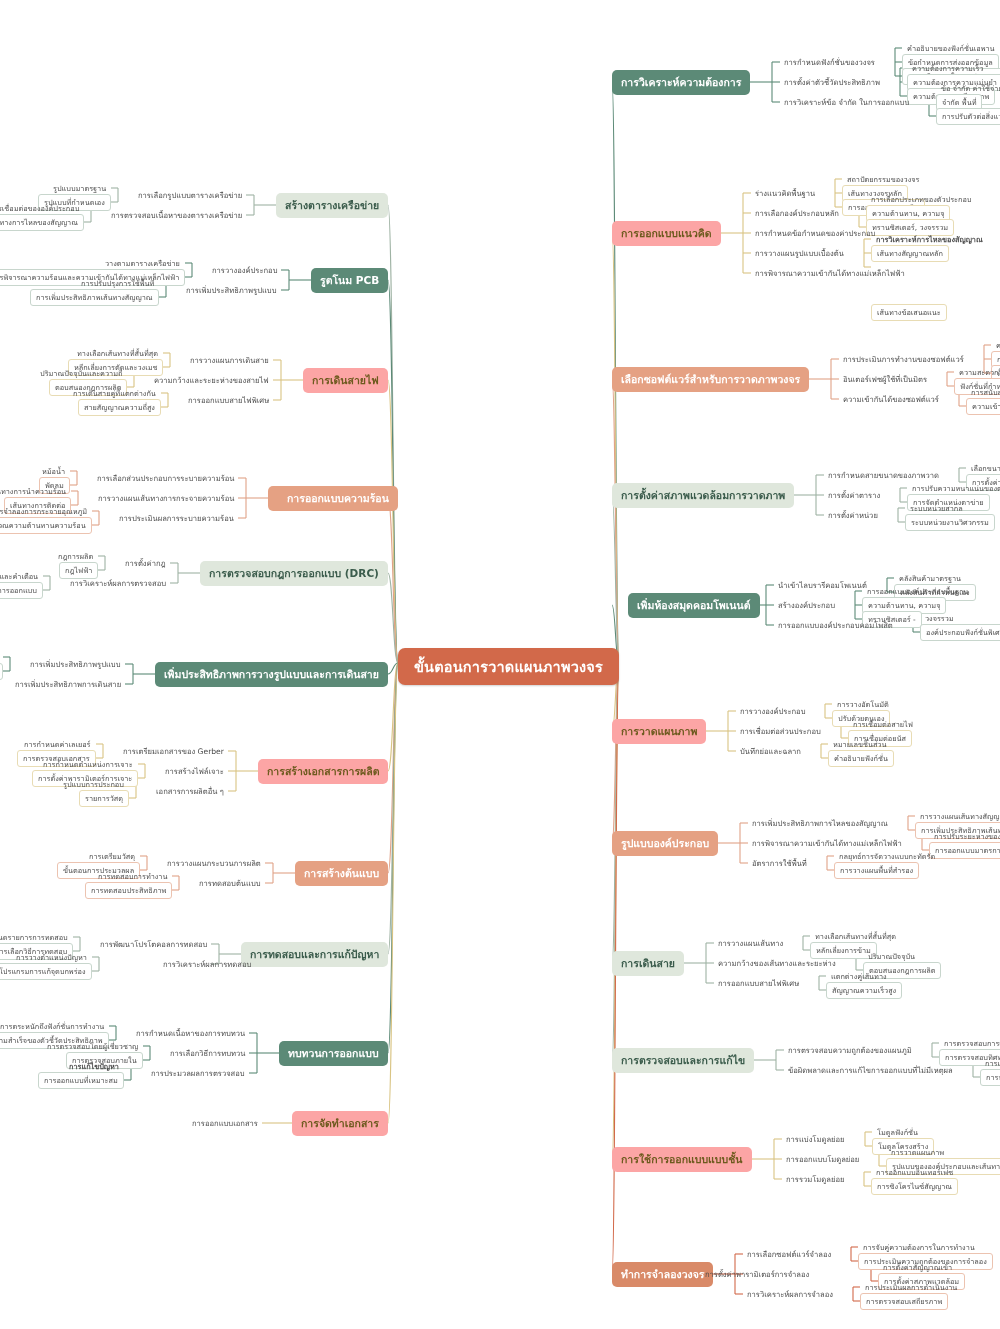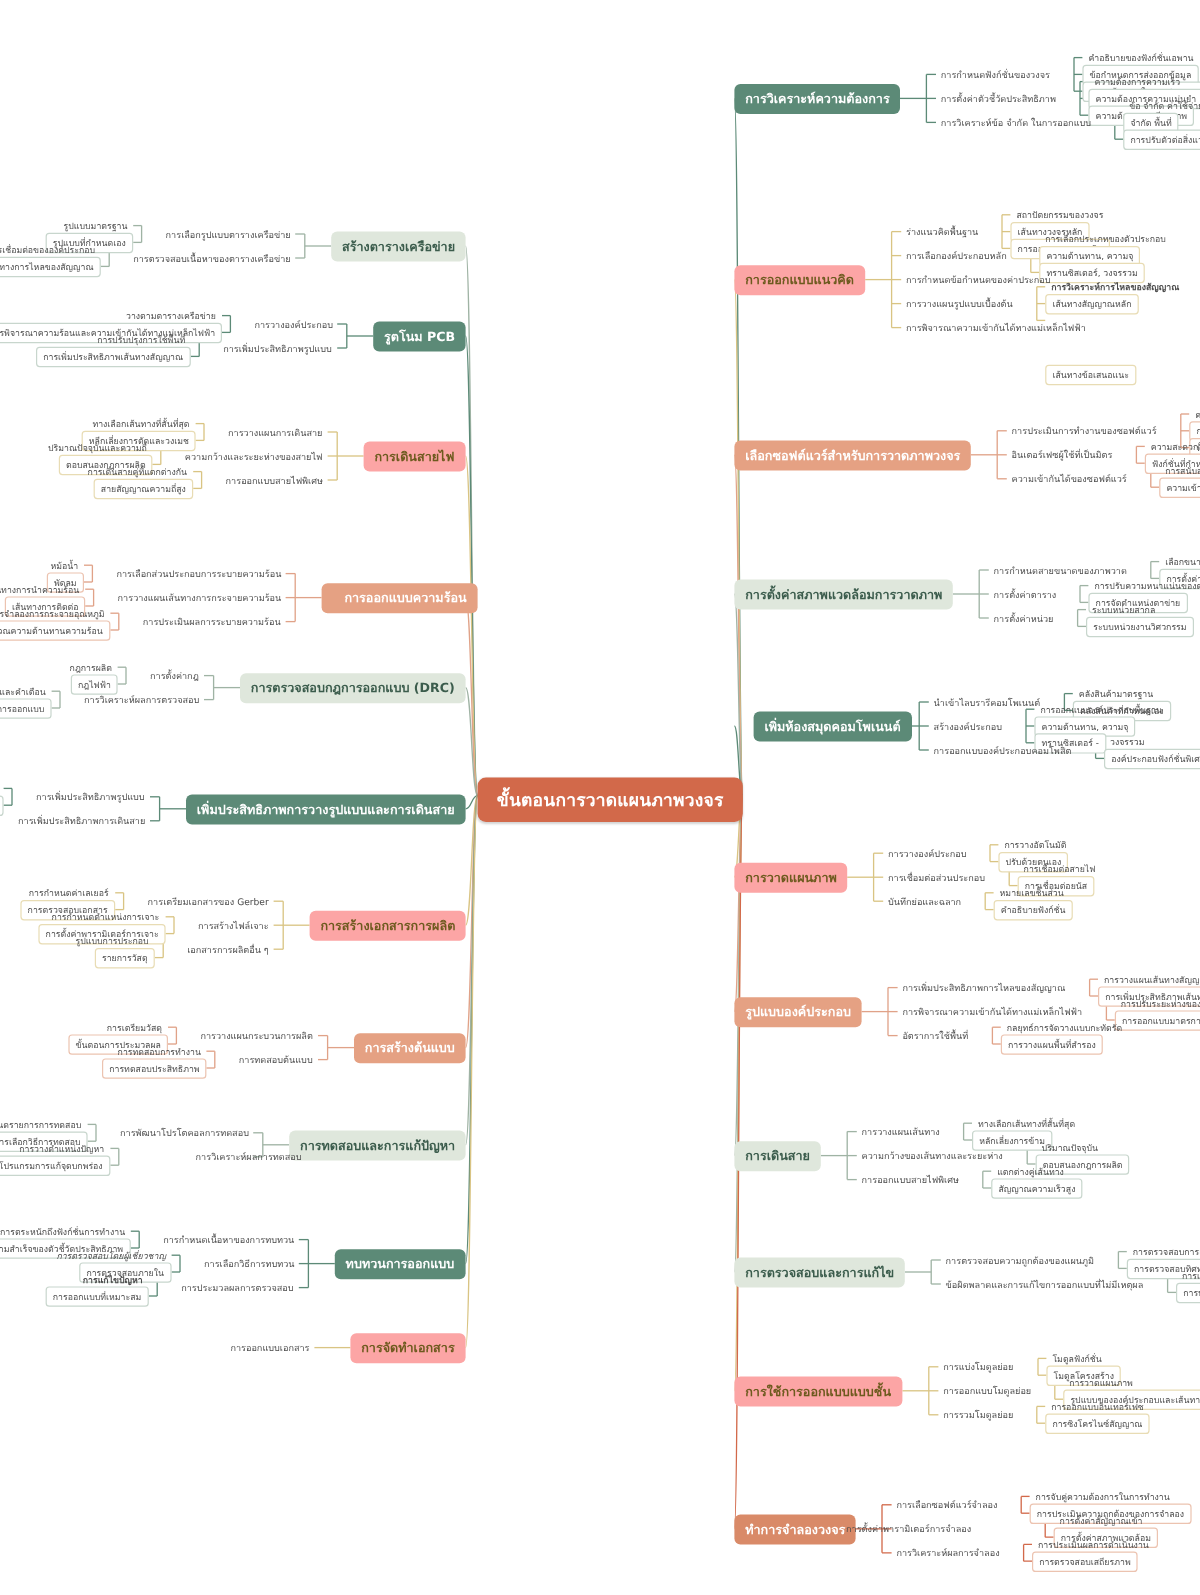--- a/index.html
+++ b/index.html
@@ -543,21 +543,21 @@
       <div class="node l3 plain" style="left: -33px; top: 928.5px;">การกำหนดรายการการทดสอบ</div>
       <div class="node l3 boxg" style="left: -11px; top: 942.5px;">การเลือกวิธีการทดสอบ</div>
       <div class="node l2" style="left: 115px; top: 956px; margin-left: 44px;">การวิเคราะห์ผลการทดสอบ</div>
       <div class="node l3 plain" style="left: 11px; top: 948.5px;">การวางตำแหน่งปัญหา</div>
       <div class="node l3 boxg" style="left: -40px; top: 962.5px;">การพัฒนาโปรแกรมการแก้จุดบกพร่อง</div>
       <div class="node l1 teal" style="left: 279px; top: 1040.5px;">ทบทวนการออกแบบ</div>
       <div class="node l2" style="left: 132px; top: 1025px;">การกำหนดเนื้อหาของการทบทวน</div>
       <div class="node l3 plain" style="left: -5px; top: 1017.5px;">การตระหนักถึงฟังก์ชั่นการทำงาน</div>
       <div class="node l3 boxg" style="left: -16px; top: 1031.5px;">ความสำเร็จของตัวชี้วัดประสิทธิภาพ</div>
       <div class="node l2" style="left: 166px; top: 1045px;">การเลือกวิธีการทบทวน</div>
-      <div class="node l3 plain" style="left: 42px; top: 1037.5px; font-style: italic;">การตรวจสอบโดยผู้เชี่ยวชาญ</div>
+      <div class="node l3 plain" style="left: 42px; top: 1037.5px;">การตรวจสอบโดยผู้เชี่ยวชาญ</div>
       <div class="node l3 boxg" style="left: 66px; top: 1051.5px;">การตรวจสอบภายใน</div>
       <div class="node l2" style="left: 147px; top: 1065px;">การประมวลผลการตรวจสอบ</div>
       <div class="node l3 plain" style="left: 64px; top: 1057.5px; font-weight: bold;">การแก้ไขปัญหา</div>
       <div class="node l3 boxg" style="left: 38px; top: 1071.5px;">การออกแบบที่เหมาะสม</div>
       <div class="node l1 yellow" style="left: 292px; top: 1110.5px;">การจัดทำเอกสาร</div>
       <div class="node l2" style="left: 188px; top: 1115px;">การออกแบบเอกสาร</div>
     </div>
 </div>
 
 </body></html>

